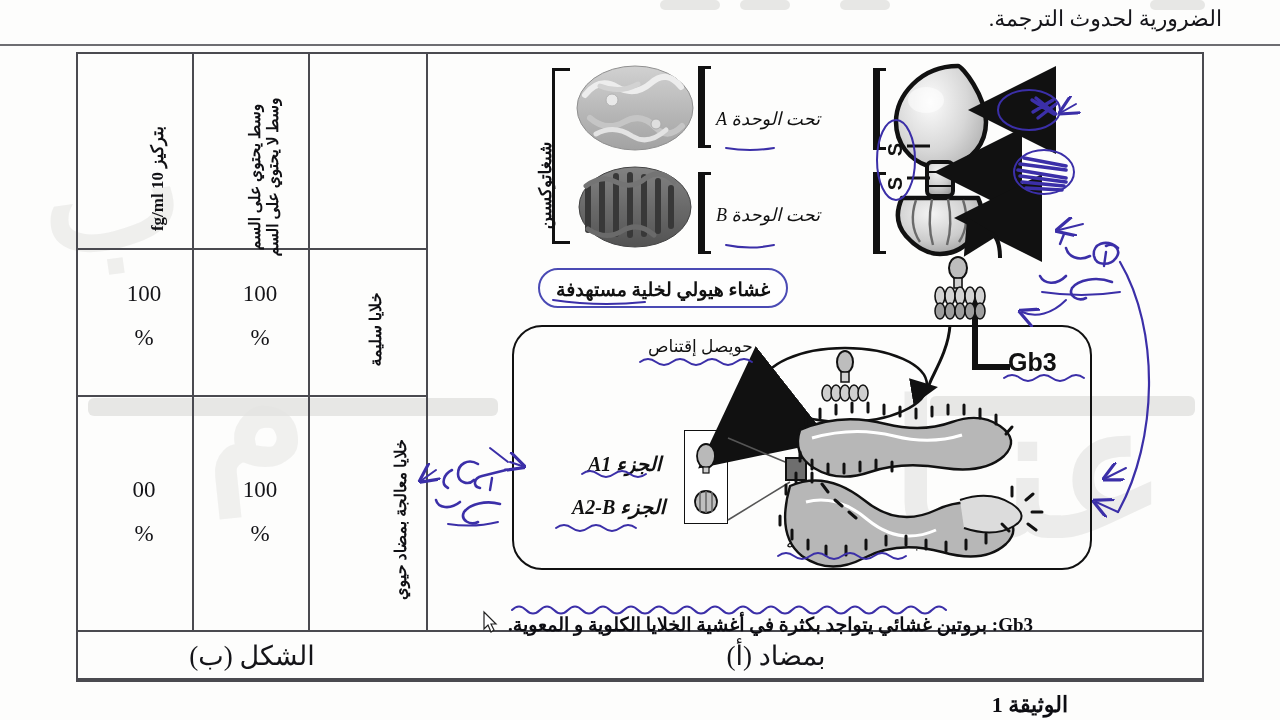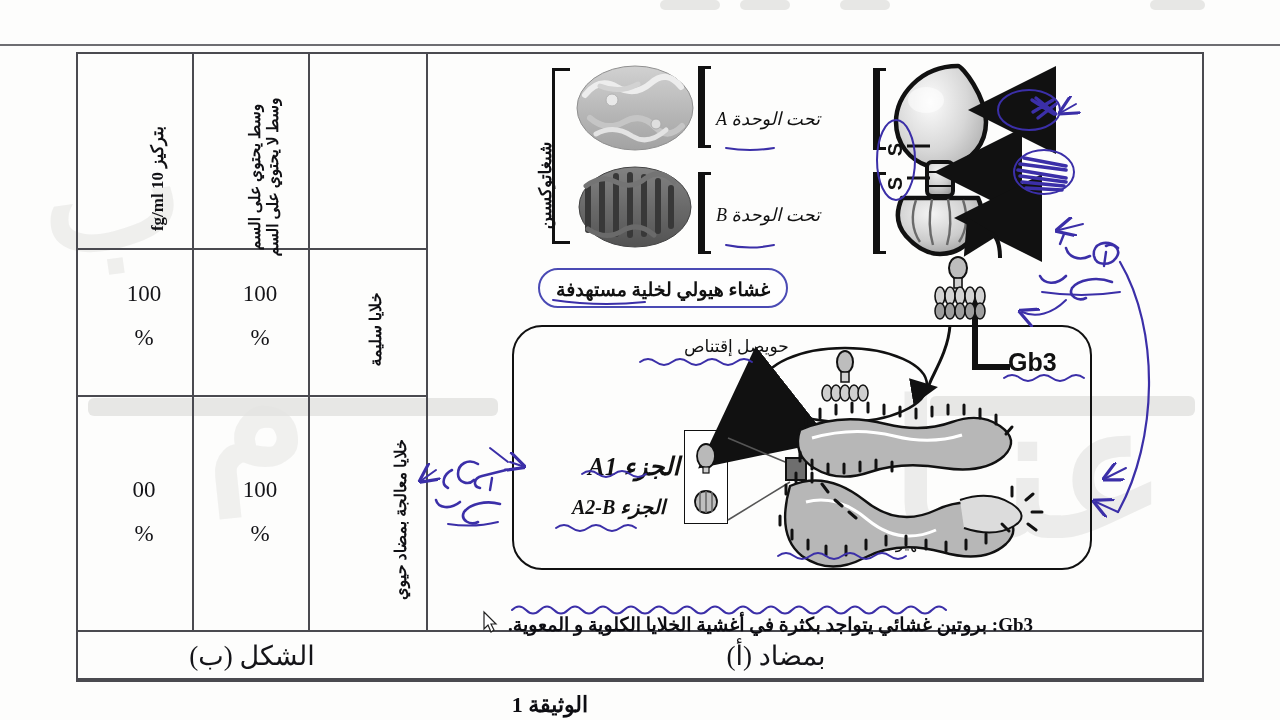--- a/index.html
+++ b/index.html
@@ -167,21 +167,21 @@
     position: absolute; z-index: 6;
     border: 1.8px solid #111;
     background: #fff;
   }
 
   .gb3-line { position: absolute; z-index: 6; background: #111; }
 
   .ar-note {
     position: absolute; z-index: 7;
     font-family: "Liberation Serif", serif;
-    font-size: 17px; color: #111; white-space: nowrap; margin-left: 36px;
+    font-size: 17px; color: #111; white-space: nowrap;
   }
 
   .bottom-note {
     position: absolute; z-index: 7;
     font-family: "Liberation Serif", serif;
     font-weight: bold; font-size: 19px; color: #0d0d12;
     white-space: nowrap;
   }
 
   svg { overflow: visible; display: block; }
@@ -204,20 +204,21 @@
   <div class="wm wm-1">ب</div>
   <div class="wm wm-2">م</div>
   <div class="wm wm-3">عنـا</div>
   <div class="wm-bar" style="left:88px;  top:398px; width:410px; height:18px;"></div>
   <div class="wm-bar" style="left:930px; top:396px; width:265px; height:20px;"></div>
   <div class="wm-bar" style="left:660px; top:0px;   width:60px;  height:10px;"></div>
   <div class="wm-bar" style="left:740px; top:0px;   width:50px;  height:10px;"></div>
   <div class="wm-bar" style="left:840px; top:0px;   width:50px;  height:10px;"></div>
   <div class="wm-bar" style="left:1150px;top:0px;   width:55px;  height:10px;"></div>
 
+  <div class="header-line">الضرورية لحدوث الترجمة.</div>
   <div class="top-rule"></div>
 
   <div class="frame"></div>
 
   <div class="vline" style="left:426px; top:52px; width:2px; height:578px;"></div>
   <div class="vline" style="left:308px; top:52px; width:2px; height:578px;"></div>
   <div class="vline" style="left:192px; top:52px; width:2px; height:578px;"></div>
 
   <div class="hline" style="left:76px; top:248px; width:352px; height:2px;"></div>
   <div class="hline" style="left:76px; top:395px; width:352px; height:2px;"></div>
@@ -251,21 +252,21 @@
 
   <div class="cellnum" style="left:212px; top:468px; width:96px;">
     <div>100</div>
     <div>%</div>
   </div>
 
   <div class="figcap" style="left:76px; top:640px; width:352px;">الشكل (ب)</div>
 
   <div class="figcap" style="left:600px; top:640px; width:352px;">بمضاد (أ)</div>
 
-  <div class="doccap" style="left:16px; top:692px; width:1068px; text-align:center;">الوثيقة 1</div>
+  <div class="doccap" style="left:0px; top:692px; width:1068px; ">الوثيقة 1</div>
 
   <div class="rot-lat" style="left:497px; top:175px; width:96px; text-align:center;">شيغاتوكسين</div>
 
   <div class="bracket" style="left:552px; top:68px; width:18px; height:176px;"></div>
 
   <div class="bracket-thick" style="left:698px; top:66px; width:7px; height:82px;"></div>
   <div class="bracket-arm" style="left:698px; top:66px; width:13px;"></div>
   <div class="bracket-arm" style="left:698px; top:145px; width:13px;"></div>
 
   <div class="bracket-thick" style="left:698px; top:172px; width:7px; height:82px;"></div>
@@ -294,21 +295,21 @@
   <div class="lbl lbl-lat" style="left:1008px; top:348px; font-size:25px;">Gb3</div>
   <div class="gb3-line" style="left:972px; top:300px; width:6px; height:70px;"></div>
   <div class="gb3-line" style="left:972px; top:364px; width:38px; height:6px;"></div>
 
   <div class="rounded-box" style="left:512px; top:325px; width:580px; height:245px;"></div>
 
   <div class="ar-note" style="left:648px; top:336px;">حويصل إقتناص</div>
 
   <div class="thin-box" style="left:684px; top:430px; width:44px; height:94px;"></div>
 
-  <div class="lbl lbl-ar lbl-bold" style="left:588px; top:452px; font-size:25px;">الجزء A1</div>
+  <div class="lbl lbl-ar lbl-bold" style="left:588px; top:452px; font-size:20px;">الجزء A1</div>
   <div class="lbl lbl-ar lbl-bold" style="left:572px; top:495px; font-size:20px;">الجزء A2-B</div>
 
   <div class="ar-note" style="left:786px; top:532px;">الشبكة الهيولية المحببة</div>
 
   <div class="bottom-note" style="left:508px; top:585px;margin-top:28px;">Gb3: بروتين غشائي يتواجد بكثرة في أغشية الخلايا الكلوية و المعوية.</div>
 
   <svg class="svg-layer svg-ink" viewBox="0 0 1280 720" xmlns="http://www.w3.org/2000/svg">
     <defs>
       <radialGradient id="gA" cx="38%" cy="30%" r="75%">
         <stop offset="0%" stop-color="#fcfcfc"></stop>

